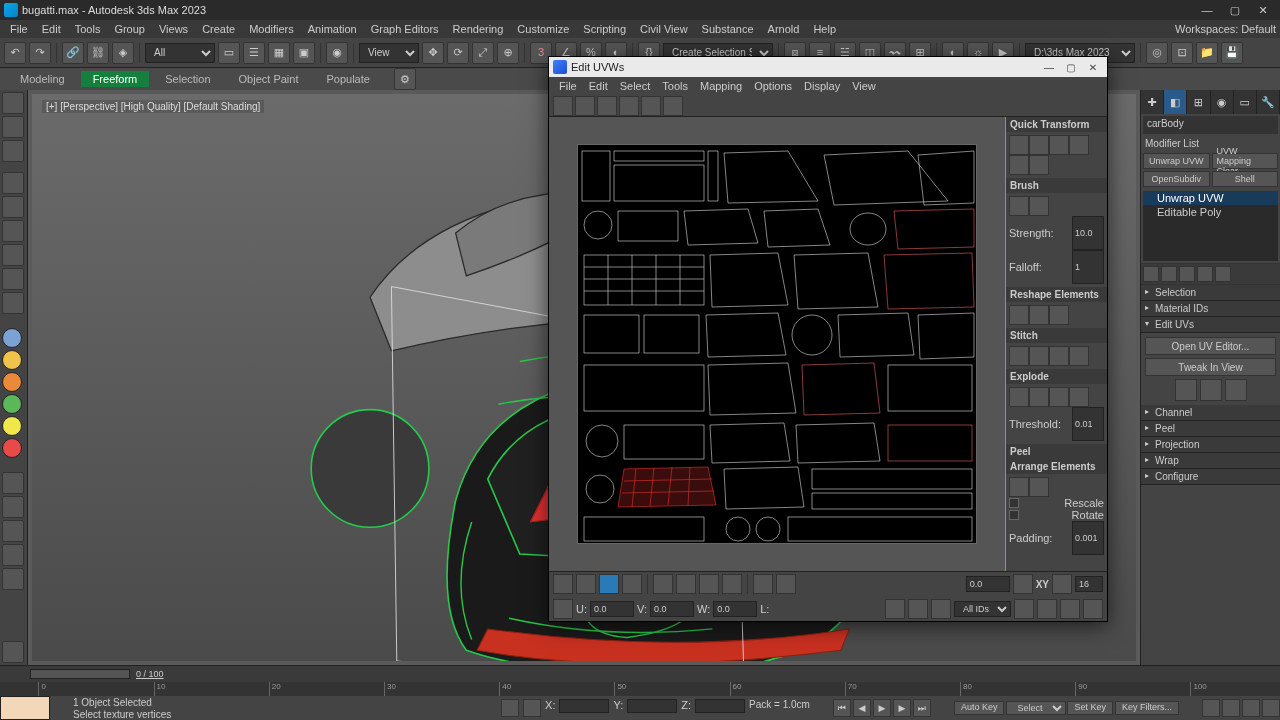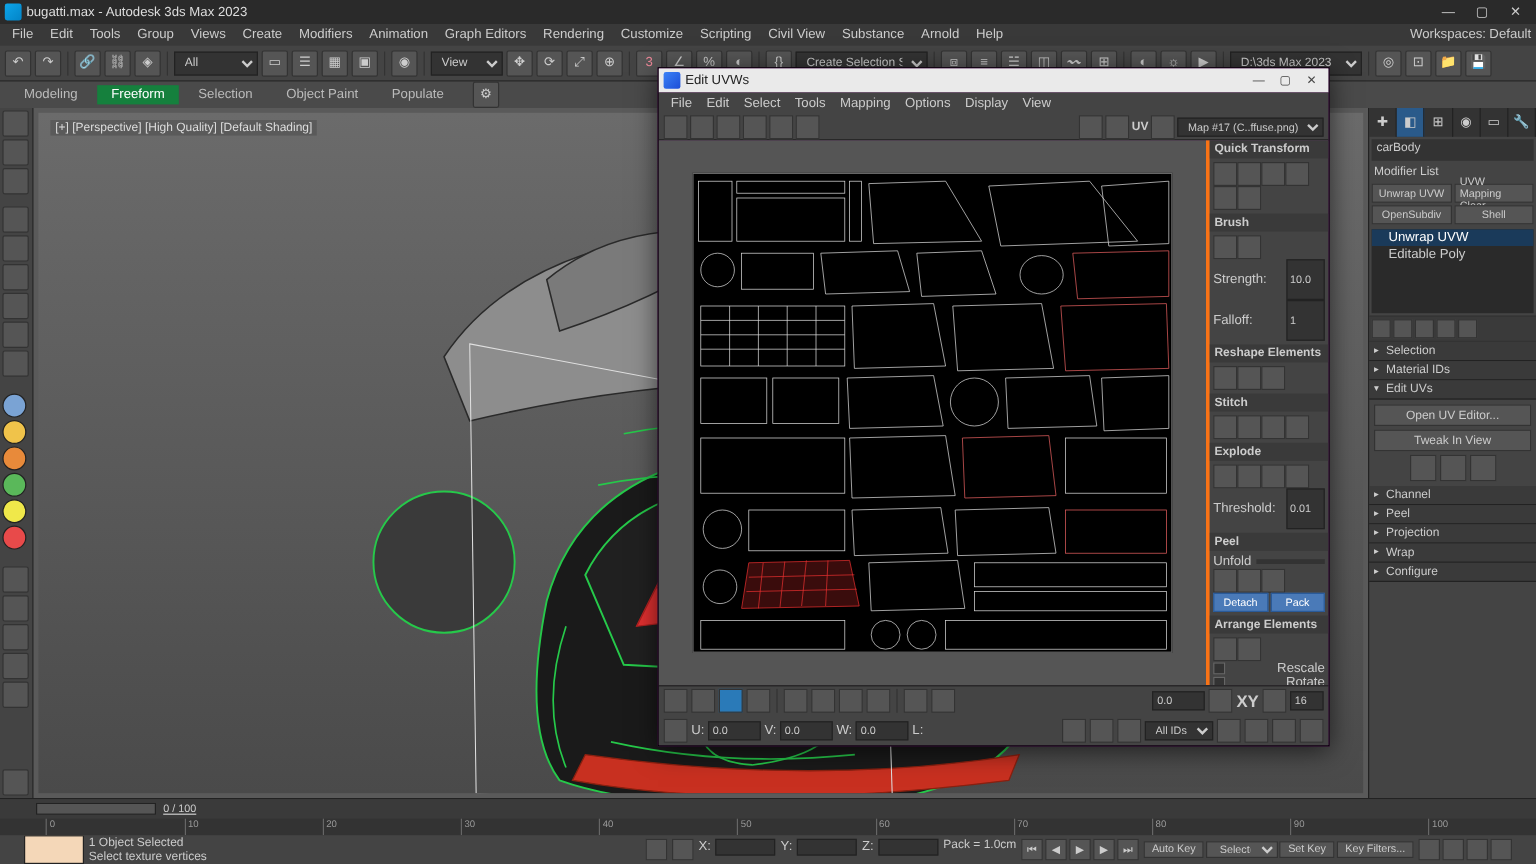--- a/index.html
+++ b/index.html
@@ -71,21 +71,21 @@
 .uv-winctrl { display:flex; gap:2px; }
 .uv-winbtn { width:20px; height:14px; display:flex; align-items:center; justify-content:center; color:#444; cursor:pointer; font-size:10px; }
 .uv-menubar { height: 18px; background: #444; display: flex; align-items: center; padding: 0 4px; }
 .uv-menuitem { padding: 2px 6px; color: #ccc; cursor: pointer; font-size: 11px; }
 .uv-toolbar { height: 22px; background: #444; display: flex; align-items: center; padding: 0 4px; gap: 2px; border-bottom: 1px solid #222; }
 .uv-tb-right { margin-left:auto; display:flex; align-items:center; gap:2px; }
 .uv-map-select { font-size:9px; background:#333; color:#ccc; padding:1px 4px; border:1px solid #222; }
 .uv-body { flex: 1; display: flex; min-height: 0; }
 .uv-canvas { flex: 1; background: #555; padding: 10px; display:flex; align-items:center; justify-content:center; }
 .uv-canvas-inner { width: 400px; height: 400px; background: #000; border: 1px solid #666; position: relative; overflow:hidden; }
-.uv-side { width: 102px; background: #444; border-left: 3px solid #f97316; overflow: hidden; font-size:10px; }
+.uv-side { width: 102px; background: #444; border-left: 1px solid #f97316; overflow: hidden; font-size:10px; }
 .uv-side-hdr { background: #3a3a3a; padding: 2px 4px; font-size: 10px; font-weight: bold; position:relative; }
 .uv-side-body { padding: 3px; display: flex; flex-wrap: wrap; gap: 0; }
 .uv-sm-btn { width: 20px; height: 20px; background: #555; border: 1px solid #333; cursor: pointer; }
 .uv-sm-label { font-size:9px; color:#ccc; width:100%; display:flex; justify-content:space-between; align-items:center; }
 .uv-spin { width:32px; height:14px; background:#333; border:1px solid #222; font-size:9px; padding:16px 2px; }
 .uv-peel-slider { flex:1; height:4px; background:#333; position:relative; }
 .uv-peel-btn { flex:1; height:16px; background:#4a7ab8; color:#fff; font-size:9px; display:flex; align-items:center; justify-content:center; cursor:pointer; border:1px solid #2a5a98; }
 .uv-checkbox { width:10px; height:10px; background:#333; border:1px solid #666; }
 .uv-bottom-toolbar { height: 50px; background: #444; border-top: 1px solid #222; display:flex; flex-direction:column; }
 .uv-bt-row { flex:1; display:flex; align-items:center; padding:0 4px; gap:3px; }
@@ -94,21 +94,21 @@
 .uv-coord-input { width:44px; height:16px; background:#333; border:1px solid #222; font-size:9px; color:#ccc; padding:0 3px; }
 .uv-ids-select { height:16px; background:#333; border:1px solid #222; color:#ccc; font-size:9px; padding:0 4px; }
 
 
 .timeline-area { position: absolute; bottom: 0; left: 0; right: 0; height: 55px; background: #444; border-top: 1px solid #222; display: flex; flex-direction: column; }
 .track-bar { height: 16px; background: #3a3a3a; display:flex; align-items:center; padding:0 30px; }
 .track-slider { height:10px; flex:0 0 100px; background:#555; border:1px solid #222; position:relative; }
 .track-label { font-size:9px; color:#ccc; margin-left:6px;text-decoration:underline; }
 .ruler { height: 14px; background: #333; position:relative; overflow:hidden; }
 .ruler-tick { position:absolute; top:0; font-size:8px; color:#999; border-left:1px solid #666; height:100%; padding-left:2px; }
-.status-row { flex: 1; display: flex; align-items: center; padding: 0 20px; gap: 4px; }
+.status-row { flex: 1; display: flex; align-items: center; padding: 0 0; gap: 23px; }
 .status-left { display:flex; flex-direction:column; gap:1px; }
 .prompt-box { width: 50px; height: 24px; background: #f4d7b8; border: 1px solid #222; }
 .status-text { font-size: 10px; color: #ccc; }
 .status-coords { display:flex; gap:4px; margin-left:auto; }
 .status-input { width: 50px; height: 14px; background: #333; border: 1px solid #222; font-size: 9px; }
 .anim-controls { display:flex; gap:2px; }
 .anim-btn { width:18px; height:18px; background:#555; border:1px solid #333; cursor:pointer; display:flex; align-items:center; justify-content:center; font-size:9px; }
 .key-btn { height:14px; padding:0 6px; background:#555; border:1px solid #333; font-size:9px; cursor:pointer; }
 
 
@@ -445,27 +445,20 @@
     <span class="uv-menuitem">Display</span>
     <span class="uv-menuitem">View</span>
   </div>
   <div class="uv-toolbar">
     <div class="uv-sm-btn"></div>
     <div class="uv-sm-btn"></div>
     <div class="uv-sm-btn"></div>
     <div class="uv-sm-btn"></div>
     <div class="uv-sm-btn"></div>
     <div class="uv-sm-btn"></div>
-    <div class="uv-tb-right">
-      <div class="uv-sm-btn"></div>
-      <div class="uv-sm-btn"></div>
-      <span style="font-size:10px;font-weight:bold">UV</span>
-      <div class="uv-sm-btn"></div>
-      <select class="uv-map-select"><option>Map #17 (C..ffuse.png)</option></select>
-    </div>
   </div>
   <div class="uv-body">
     <div class="uv-canvas">
       <div class="uv-canvas-inner">
         <svg viewBox="0 0 400 400" width="400" height="400">
           <g stroke="#ddd" stroke-width="0.6" fill="none">
 
             <rect x="4" y="6" width="28" height="50"></rect>
               <rect x="36" y="6" width="90" height="10"></rect>
             <rect x="36" y="20" width="90" height="36"></rect>
@@ -568,33 +561,20 @@
         <div class="uv-sm-btn"></div>
         <div class="uv-sm-btn"></div>
         <div class="uv-sm-btn"></div>
         <div class="uv-sm-btn"></div>
         <div class="uv-sm-label">
             <span>Threshold:</span>
             <input class="uv-spin" value="0.01" style="">
           </div>
       </div>
       <div class="uv-side-hdr">Peel</div>
-      <div class="uv-side-body">
-        <div class="uv-sm-label" style="gap:4px">
-            <span>Unfold</span>
-            <div class="uv-peel-slider"></div>
-          </div>
-        <div class="uv-sm-btn"></div>
-        <div class="uv-sm-btn"></div>
-        <div class="uv-sm-btn"></div>
-        <div style="display:flex;gap:2px;width:100%">
-          <div class="uv-peel-btn">Detach</div>
-          <div class="uv-peel-btn">Pack</div>
-        </div>
-      </div>
       <div class="uv-side-hdr">Arrange Elements</div>
       <div class="uv-side-body">
         <div class="uv-sm-btn"></div>
         <div class="uv-sm-btn"></div>
         <div class="uv-sm-label" style="gap:4px">
             <div class="uv-checkbox"></div>
             <span>Rescale</span>
           </div>
         <div class="uv-sm-label" style="gap:4px">
             <div class="uv-checkbox"></div>
@@ -617,21 +597,21 @@
       <div class="uv-bt-btn"></div>
       <div class="uv-bt-btn"></div>
       <div class="uv-bt-btn"></div>
       <div class="uv-bt-btn"></div>
       <div class="tb-sep"></div>
       <div class="uv-bt-btn"></div>
       <div class="uv-bt-btn"></div>
       <div style="flex:1"></div>
       <input class="uv-coord-input" value="0.0" style="">
       <div class="uv-bt-btn"></div>
-      <span style="font-size:14px;font-weight:bold">XY</span>
+      <span style="font-size:10px;font-weight:bold">XY</span>
       <div class="uv-bt-btn"></div>
       <input class="uv-coord-input" style="width: 28px;" value="16">
     </div>
     <div class="uv-bt-row">
       <div class="uv-bt-btn"></div>
       <span>U:</span>
         <input class="uv-coord-input" value="0.0" style="">
       <span>V:</span>
         <input class="uv-coord-input" value="0.0" style="">
       <span>W:</span>

